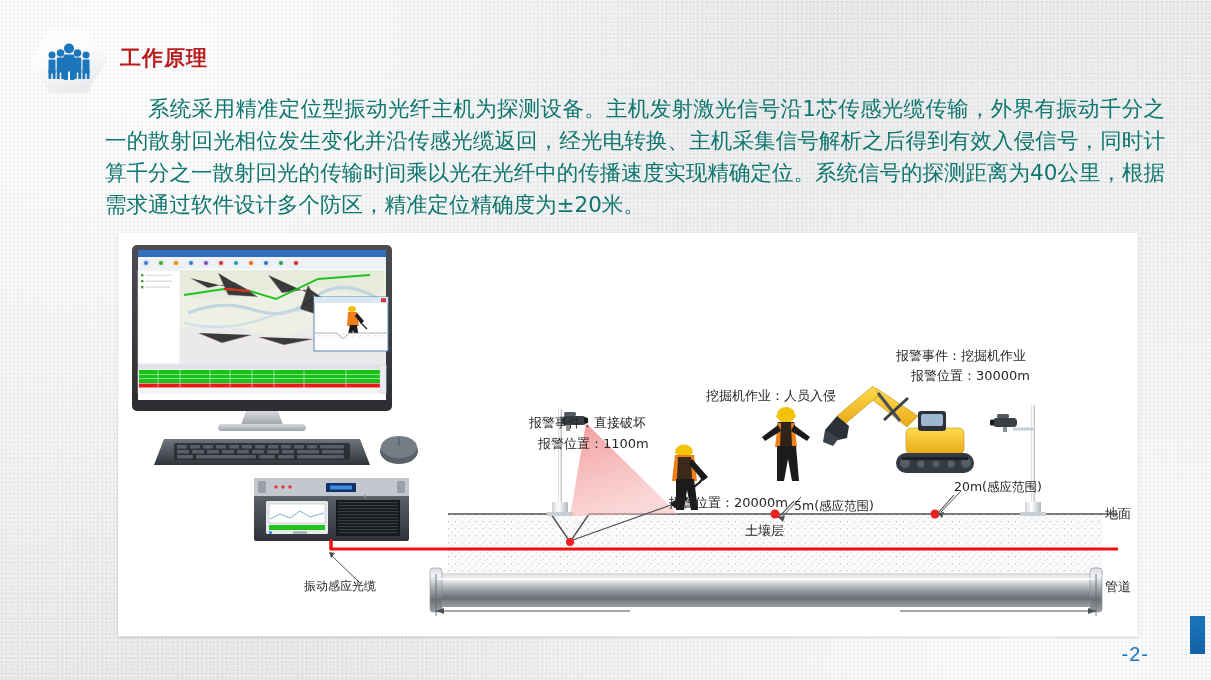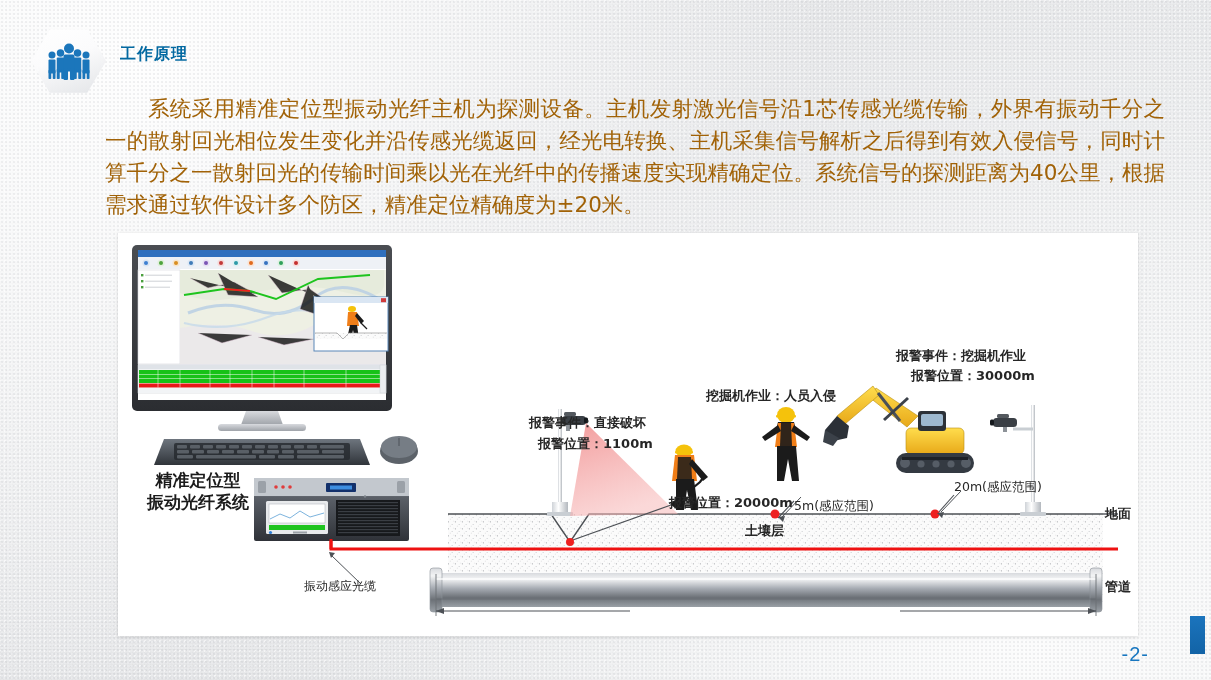--- a/index.html
+++ b/index.html
@@ -34,27 +34,27 @@
   }
   .hex-shape{
     position:absolute;inset:0;
     background:linear-gradient(160deg,#ffffff 0%,#fbfbfc 45%,#e2e4e7 100%);
     clip-path:polygon(25% 2%, 75% 2%, 100% 50%, 75% 98%, 25% 98%, 0% 50%);
     filter:drop-shadow(1px 2px 2px rgba(90,95,105,.35));
   }
   .hex-people{position:absolute;left:13px;top:14px;width:50px;height:38px;}
   .title{
     position:absolute;left:120px;top:44px;
-    font-size:16px;font-weight:bold;color:#0369a1;letter-spacing:1px;
+    font-size:21px;font-weight:bold;color:#b91c1c;letter-spacing:1px;
   }
 
   
   .body-text{
     position:absolute;left:105px;top:93px;width:1060px;
-    font-size:21.5px;line-height:32px;color:#a16207;
+    font-size:21.5px;line-height:32px;color:#0f766e;
     text-align:justify;text-indent:2em;
     font-family:"DejaVu Sans","Liberation Sans",sans-serif;
   }
 
   
   .figure-panel{
     position:absolute;left:118px;top:233px;width:1020px;height:403px;
     background:#ffffff;box-shadow:0 1px 4px rgba(0,0,0,.12);
   }
   .fig{position:absolute;inset:0;}
@@ -64,21 +64,21 @@
     position:absolute;right:62px;bottom:14px;
     font-size:20px;color:#1877c0;letter-spacing:1px;
   }
   .blue-tab{
     position:absolute;right:6px;bottom:26px;width:15px;height:38px;
     background:linear-gradient(180deg,#1b74bd,#1263a6);
   }
 
   .lbl{position:absolute;font-size:12.5px;color:#262626;white-space:nowrap;
        font-family:"DejaVu Sans","Liberation Sans",sans-serif;}
-  .lbl-b{font-weight:bold;text-align:center;}
+  .lbl-b{font-weight:normal;text-align:center;}
   .dev-label{
     position:absolute;font-size:17px;font-weight:bold;color:#1b1b1b;
     line-height:22px;text-align:center;white-space:nowrap;
     font-family:"DejaVu Sans","Liberation Sans",sans-serif;
   }
 </style>
 </head>
 <body>
 
 <div id="slide"></div>
@@ -452,24 +452,20 @@
 
   <line x1="683" y1="264" x2="664" y2="284" stroke="#4d5156" stroke-width="1"></line>
   <path d="M660 284 l7 -1 l-2 6z" fill="#4d5156"></path>
   <line x1="843" y1="258" x2="823" y2="279" stroke="#4d5156" stroke-width="1"></line>
   <path d="M819 280 l7 -1 l-2 6z" fill="#4d5156"></path>
 
   <line x1="243" y1="351" x2="213" y2="322" stroke="#4d5156" stroke-width="1"></line>
   <path d="M211 319 l6 1 l-4 5z" fill="#4d5156"></path>
 </svg>
 
-  <div class="dev-label" style="left:16px;top:236px;width:128px;">
-    <div>精准定位型</div>
-    <div>振动光纤系统</div>
-  </div>
 
   <div class="lbl" style="left:186px;top:345px;font-size:12px;">振动感应光缆</div>
 
   <div class="lbl lbl-b" style="left:411px;top:181px;font-size:13px;">报警事件：直接破坏</div>
   <div class="lbl lbl-b" style="left:420px;top:202px;font-size:13px;">报警位置：1100m</div>
 
   <div class="lbl lbl-b" style="left:588px;top:154px;font-size:13px;">挖掘机作业：人员入侵</div>
   <div class="lbl lbl-b" style="left:551px;top:261px;font-size:13px;">报警位置：20000m</div>
   <div class="lbl" style="left:676px;top:252px;font-size:12.5px;margin-top:13px;">5m(感应范围)</div>
 

